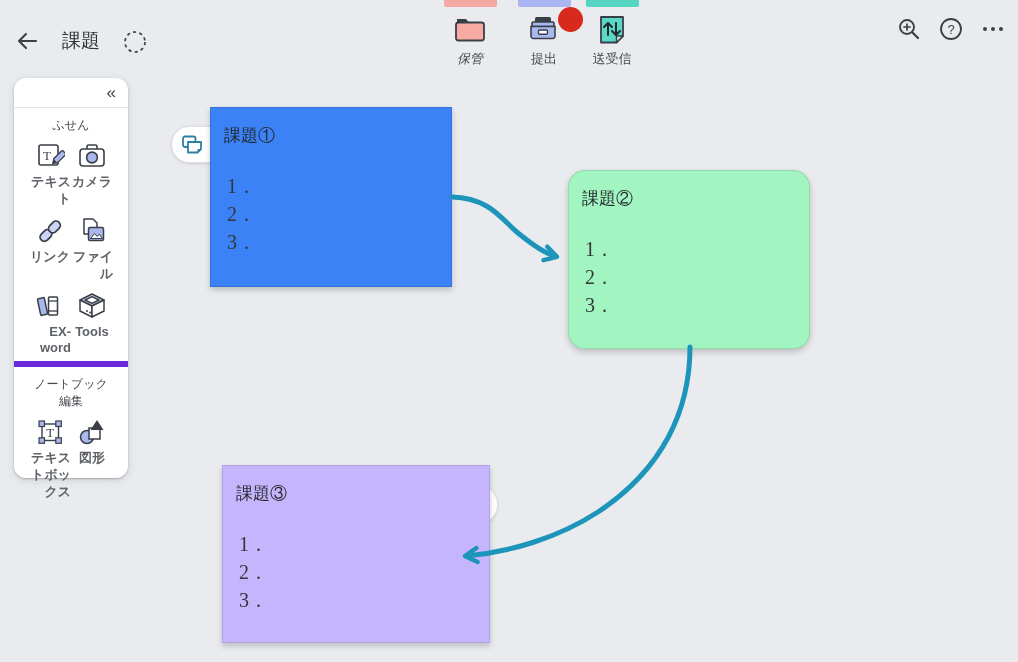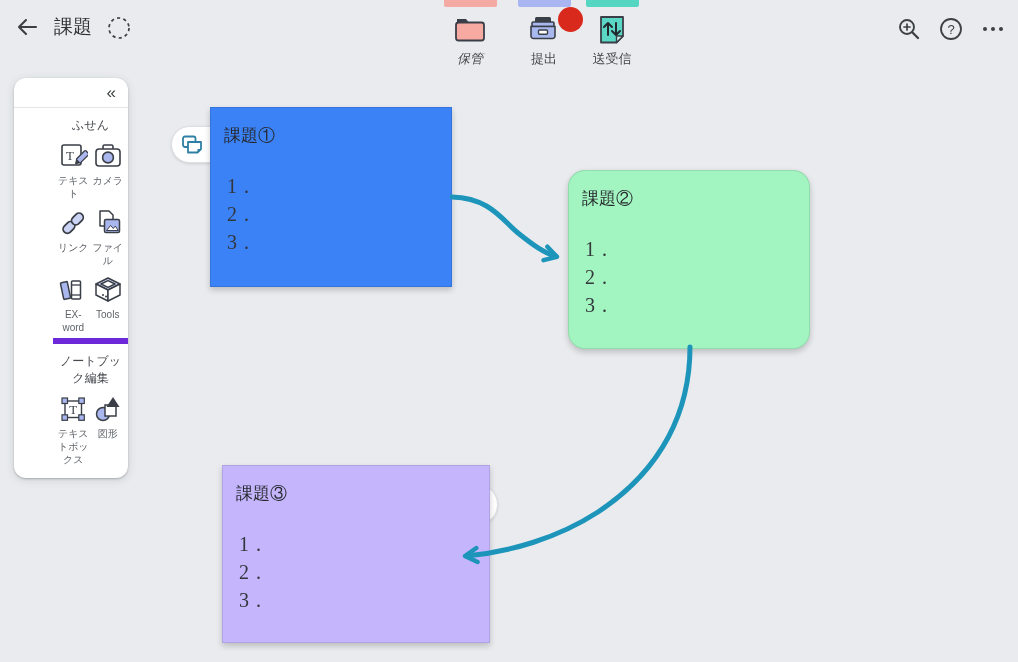--- a/index.html
+++ b/index.html
@@ -6,21 +6,21 @@
   html,body { width:1018px; height:662px; }
   body {
     position: relative;
     background: #e9ebee;
     font-family: "Liberation Sans", sans-serif;
     color: #3c4043;
     overflow: hidden;
   }
 
   
-  .hdr-left { position:absolute; left:12px; top:12px; display:flex; align-items:center; gap:12px; z-index:5; }
+  .hdr-left { position:absolute; left:12px; top:26px; display:flex; align-items:center; gap:20px; z-index:5; }
   .icon-btn { width:30px; height:30px; display:flex; align-items:center; justify-content:center; cursor:pointer; }
   .page-title { font-size:19px; color:#2f3338; }
   .hdr-actions { position:absolute; right:10px; top:14px; display:flex; align-items:center; gap:12px; z-index:5; }
 
   
   .toolbar { position:absolute; left:0; top:0; width:1018px; height:70px; z-index:5; pointer-events:none; }
   .tb-item { position:absolute; top:0; width:62px; height:68px; display:flex; flex-direction:column; align-items:center; pointer-events:auto; cursor:pointer; }
   .tb-item.i0 { left:439px;font-style:italic; } .tb-item.i1 { left:513px; } .tb-item.i2 { left:581px; }
   .tb-strip { width:53px; height:7px; border-radius:0 0 2px 2px; }
   .i0 .tb-strip { background:#f5a9a3; }
@@ -29,27 +29,27 @@
   .tb-icon { margin-top:6px; height:34px; display:flex; align-items:center; justify-content:center; position:relative; }
   .tb-label { font-size:13px; color:#43464b; margin-top:3px; white-space:nowrap; }
   .badge { position:absolute; left:33px; top:-6px; width:25px; height:25px; border-radius:50%; background:#d9291c; }
 
   
   .panel { position:absolute; left:14px; top:78px; width:114px; height:400px; background:#fff;
            border-radius:12px; box-shadow:0 1px 2px rgba(60,64,67,.3), 0 2px 8px rgba(60,64,67,.15); z-index:10; }
   .panel-head { height:30px; display:flex; align-items:center; justify-content:flex-end; padding-right:12px;
                 border-bottom:1px solid #e4e6e9; }
   .collapse { font-size:17px; color:#3c4043; cursor:pointer; line-height:1; }
-  .sect { padding:6px 3px 4px;margin-left:39px; }
+  .sect { padding:6px 15px 4px; }
   .sect + .sect { border-top:6px solid #6d28d9; }
   .sect-title { text-align:center; font-size:12px; color:#46494e; margin:3px 0 6px; }
   .grid { display:grid; grid-template-columns:1fr 1fr; row-gap:7px; }
   .cell { display:flex; flex-direction:column; align-items:center; cursor:pointer; }
   .cell-ic { height:32px; display:flex; align-items:center; justify-content:center; }
-  .cell-lb { font-size:10px; color:#5f6368; text-align:center; line-height:1.3; margin-top:2px; max-width:52px; }
+  .cell-lb { font-size:13px; color:#5f6368; text-align:right; line-height:1.3; margin-top:2px; max-width:52px;font-weight:bold; }
 
   
   .connectors { position:absolute; left:0; top:0; z-index:3; pointer-events:none; }
   .note { position:absolute; z-index:2; border:1px solid rgba(0,0,0,.10); box-shadow:0 3px 6px rgba(0,0,0,.20); cursor:pointer; }
   .note-1 { left:210px; top:107px; width:242px; height:180px; background:#3b82f6; }
   .note-2 { left:568px; top:170px; width:242px; height:179px; background:#a2f5c0;border-radius:17px; }
   .note-3 { left:222px; top:465px; width:268px; height:178px; background:#c4b5fd; }
   .note-title { font-size:17px; color:#26292e; padding:16px 0 0 13px; }
   .note-lines { margin-top:25px; padding-left:16px; font-family:"Liberation Serif","DejaVu Serif",serif;
                 font-size:20px; color:#33363b; }

